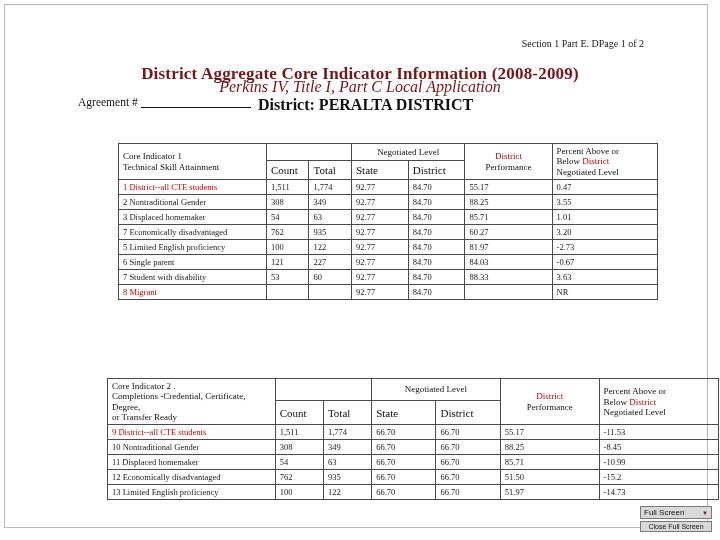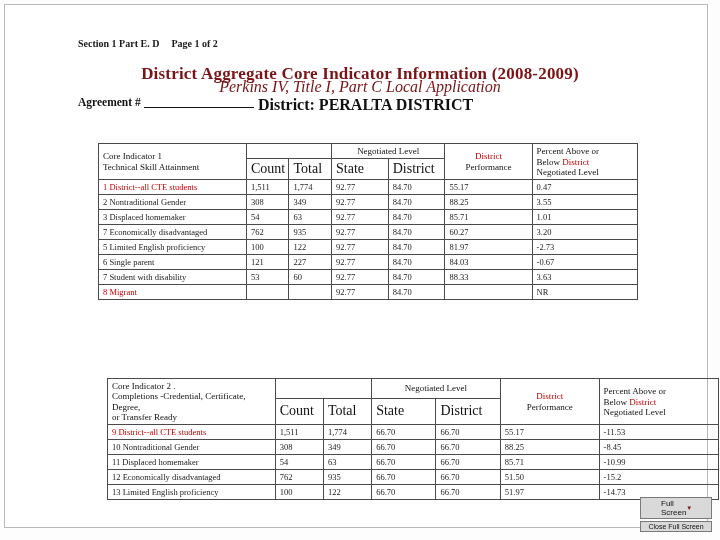--- a/index.html
+++ b/index.html
@@ -13,36 +13,35 @@
     position:absolute;left:0;top:0;width:720px;height:540px;
     background:#fdfdfd;
   }
   
   .frame{
     position:absolute;left:4px;top:4px;width:704px;height:524px;
     border:1px solid #b9b9b9;box-sizing:border-box;background:#ffffff;
   }
   .hdr{
     position:absolute;top:38px;left:78px;width:566px;
-    display:flex;justify-content:flex-start;
-    font-size:10px;font-weight:bold;color:#1a1a1a;
+    display:flex;justify-content:flex-end;
+    font-size:10px;font-weight:normal;color:#1a1a1a;
     font-family:"Liberation Serif", serif;
-    gap:12px;
   }
   .title{
     position:absolute;top:64px;left:0;width:720px;text-align:center;
     font-size:17px;font-weight:bold;color:#7a1416;
     letter-spacing:0.2px;
   }
   .subtitle{
     position:absolute;top:78px;left:0;width:720px;text-align:center;
     font-size:16px;font-style:italic;color:#7a1416;
   }
   .agreement{
-    position:absolute;top:96px;left:78px;font-size:11.5px;font-weight:bold;color:#111;
+    position:absolute;top:96px;left:78px;font-size:11.5px;font-weight:normal;color:#111;
   }
   .agreement .blank{
     display:inline-block;width:110px;border-bottom:1.5px solid #111;
     vertical-align:-2px;
   }
   .district{
     position:absolute;top:96px;left:258px;font-size:16px;font-weight:bold;color:#111;
   }
   .instructions{
     position:absolute;top:124px;left:78px;font-size:11px;color:#111;font-weight:bold;
@@ -55,39 +54,39 @@
     table-layout:fixed;
   }
   table.ind td, table.ind th{
     border:1px solid #4a4a4a;
     padding:2px 4px;
     vertical-align:middle;
     font-weight:normal;
     text-align:left;
     height:9px;
   }
-  .t1{left:98px;top:143px;width:540px;}
+  .t1{left:118px;top:143px;width:540px;}
   .t2{left:107px;top:378px;width:612px;}
 
   .hcell{font-weight:bold;font-size:9px;line-height:1.15;color:#111;vertical-align:top;padding-top:3px;}
   .hcell.ctr{text-align:center;}
   .red{color:#c00000;}
-  .sub{font-weight:bold;font-size:14px;text-align:center;color:#111;}
+  .sub{font-weight:bold;font-size:11px;text-align:center;color:#111;}
   .num{text-align:left;padding-left:6px;}
   .lbl{padding-left:5px;}
   .rowlabel-red{color:#c00000;}
 
   
   .fs-box{
     position:absolute;right:8px;bottom:8px;width:72px;
     font-family:"Liberation Sans", sans-serif;
   }
   .fs-btn{
     background:#d9d9d9;border:1px solid #7a7a7a;
-    font-size:8px;color:#111;padding:1px 20px;margin-bottom:2px;
+    font-size:8px;color:#111;padding:1px 3px;margin-bottom:2px;
     display:flex;justify-content:space-between;align-items:center;margin-top:10px;
   }
   .fs-btn .arrow{font-size:6px;color:#7a1416;}
   .fs-btn2{
     background:#d9d9d9;border:1px solid #7a7a7a;
     font-size:7px;color:#111;padding:1px 3px;text-align:center;
   }
 </style>
 </head>
 <body>

